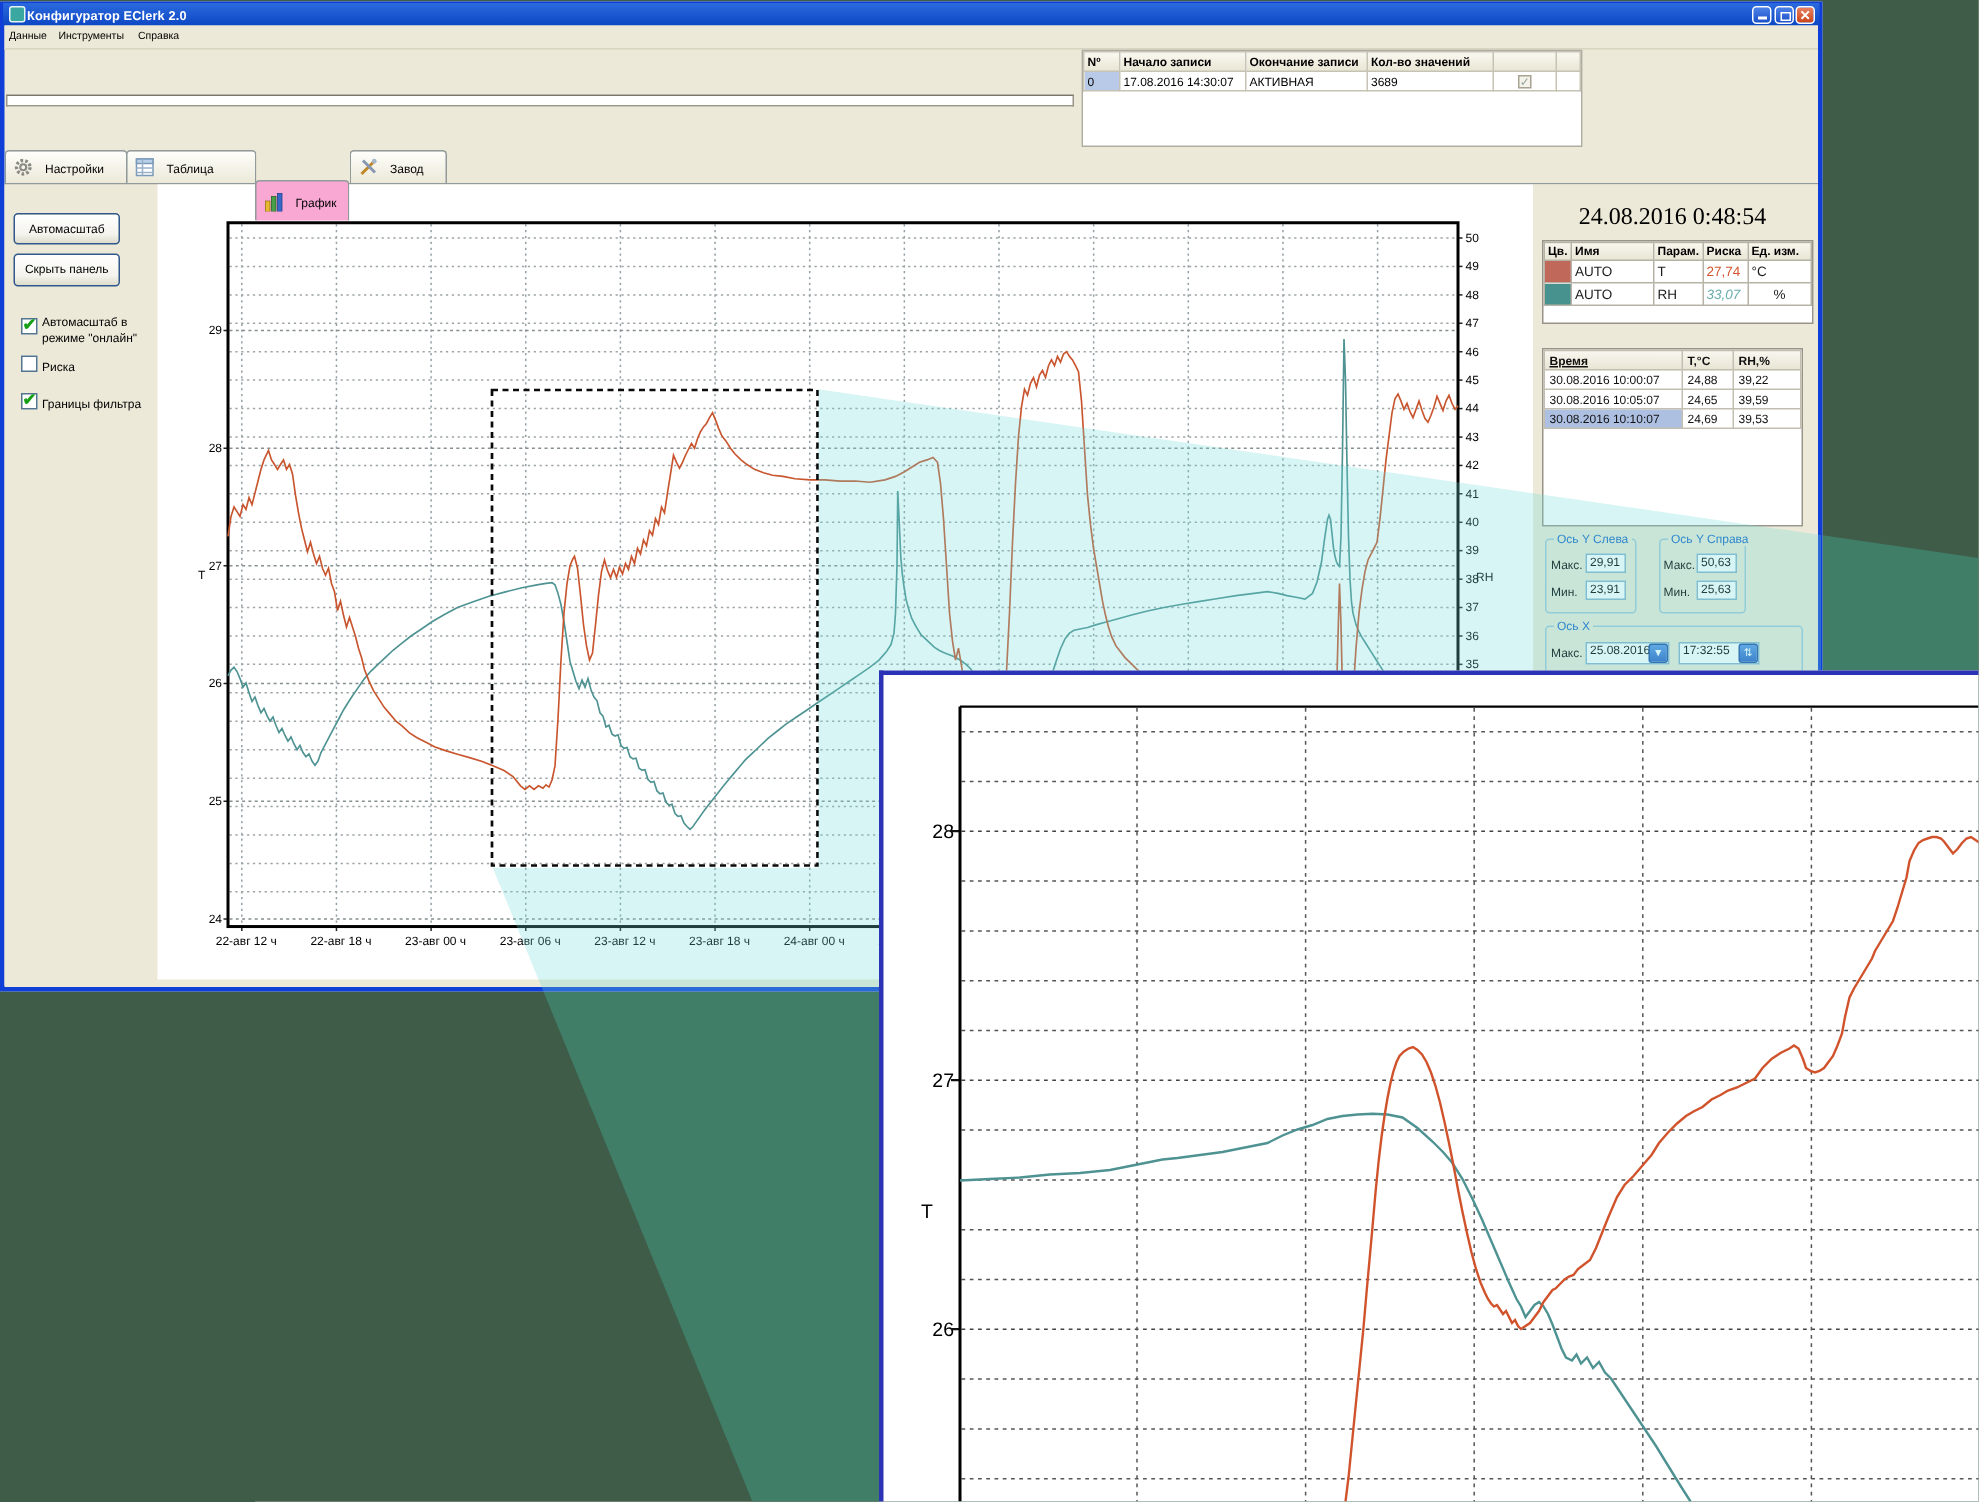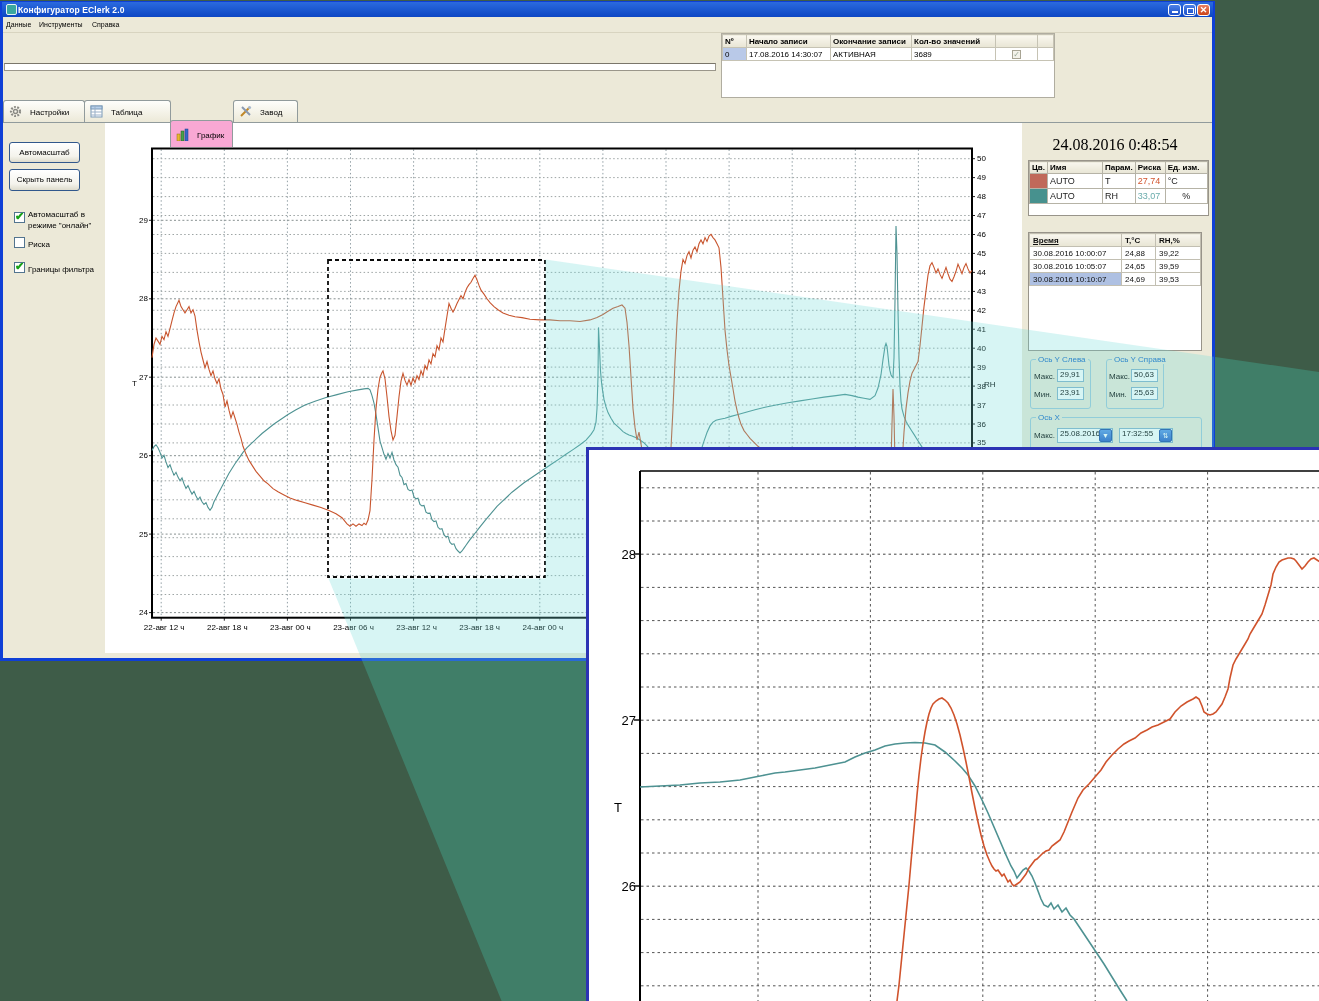--- a/index.html
+++ b/index.html
@@ -330,21 +330,21 @@
               <td style="background:#c0695a; padding:0;"></td>
               <td>AUTO</td>
               <td>T</td>
         <td style="color:#d2552e;">27,74</td>
               <td>°C</td>
             </tr>
       <tr>
               <td style="background:#47918e; padding:0;"></td>
               <td>AUTO</td>
               <td>RH</td>
-        <td style="color:#6aacac;">33,07</td>
+        <td style="color:#6aacac;font-style:italic;">33,07</td>
               <td style="text-align:center;">%</td>
             </tr>
     </tbody>
         </table>
       </div>
     <div id="datwrap">
         <table id="dattbl">
       <tbody>
             <tr class="hd">
               <td style="width:92px;text-decoration:underline;">Время</td>

